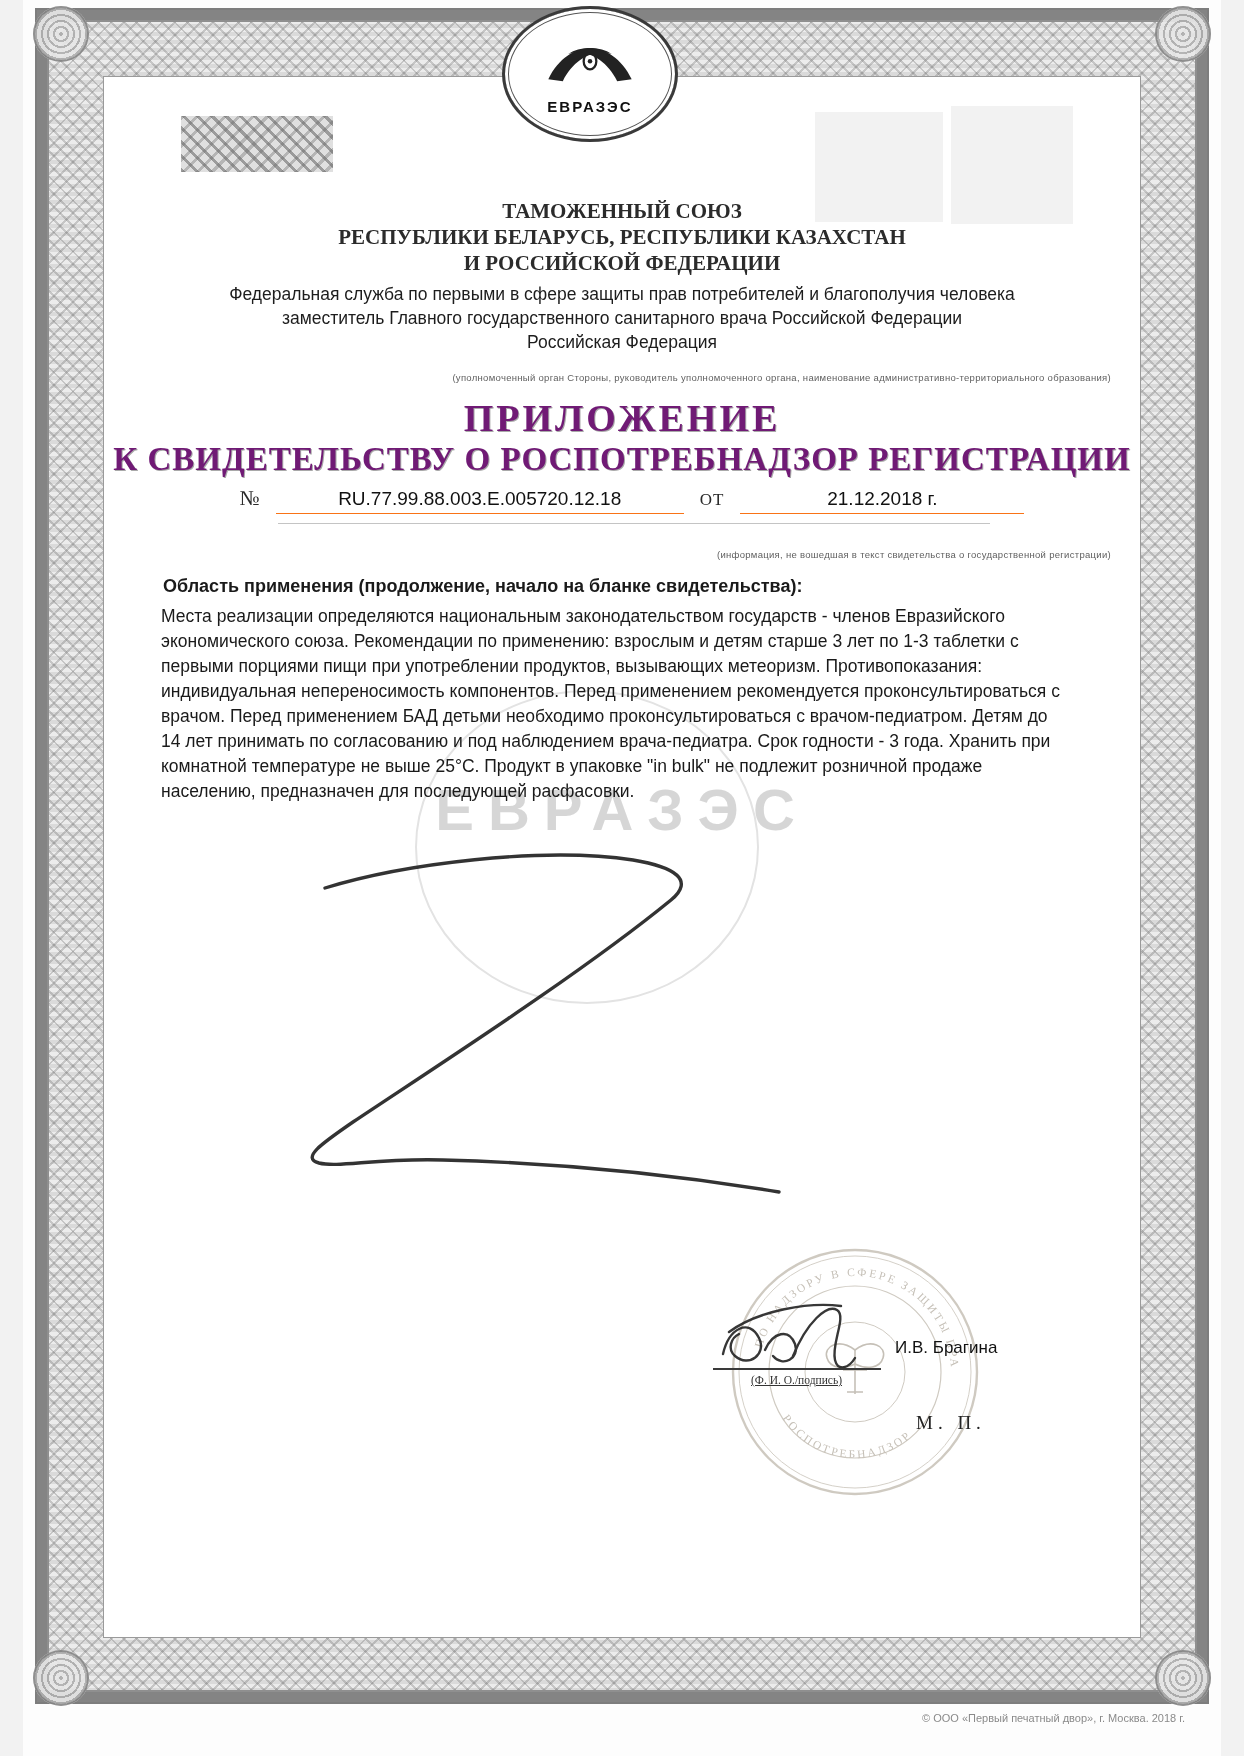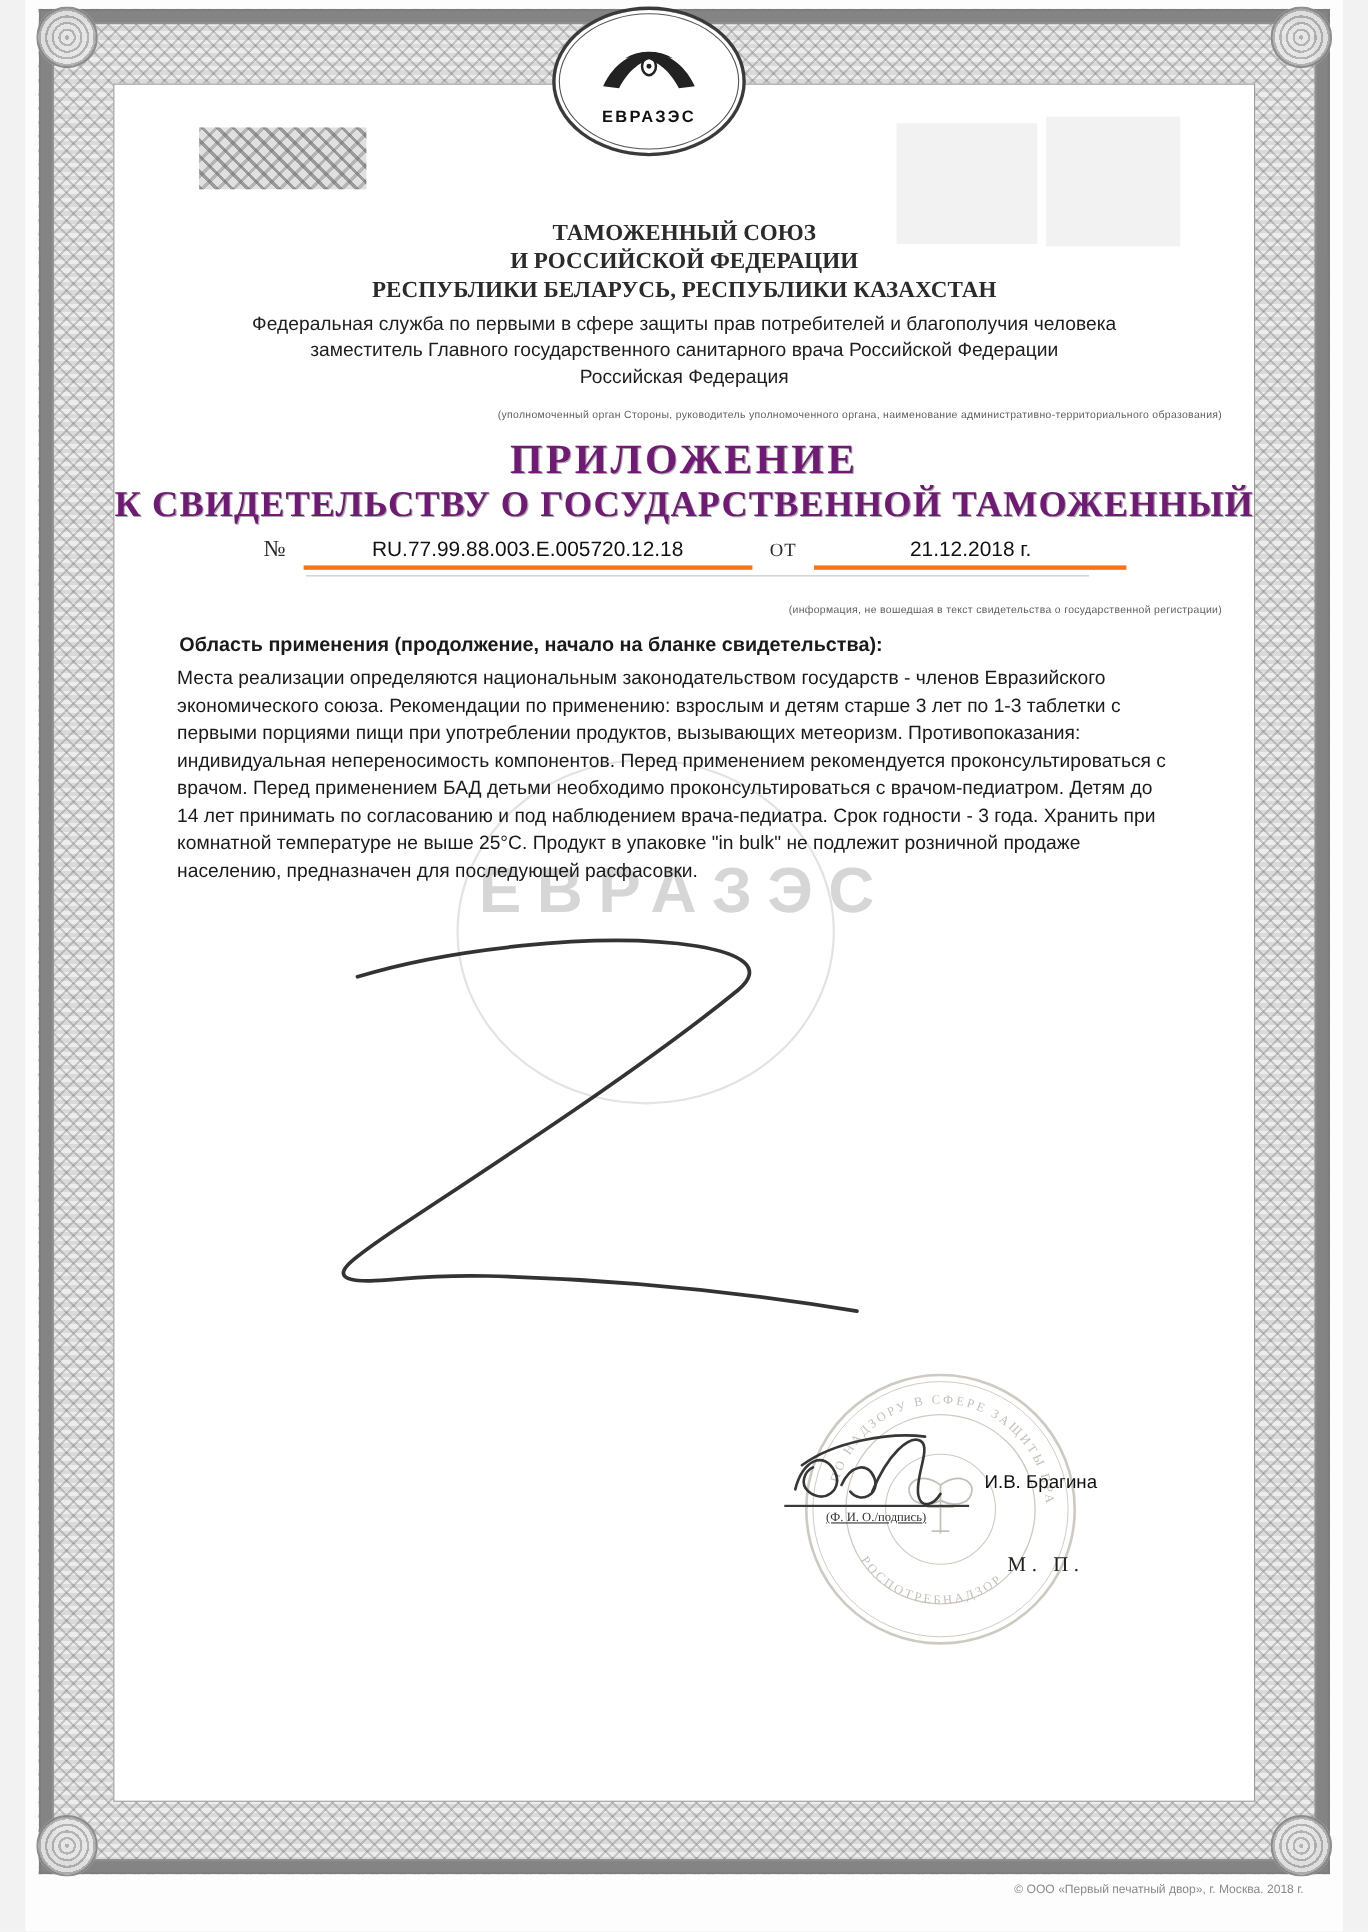--- a/index.html
+++ b/index.html
@@ -68,21 +68,21 @@
     text-shadow:1px 1px 0 #a9a9a9;}
   .doc-title .t1{font-size:38px;letter-spacing:3px;line-height:44px;}
   .doc-title .t2{font-size:33px;letter-spacing:1px;line-height:38px;}
   
   .number-row{
     position:absolute;left:150px;right:130px;top:486px;display:flex;align-items:baseline;
     justify-content:center;gap:16px;z-index:4;
   }
   .no-label{font-family:"Liberation Serif", serif;font-size:21px;color:#2a2a2a;}
   .ot-label{font-family:"Liberation Serif", serif;font-size:17px;color:#2a2a2a;letter-spacing:1px;}
-  .field{border-bottom:4px solid #f97316;text-align:center;padding:0 8px 3px;font-size:19px;color:#111;}
+  .field{border-bottom:1px solid #f97316;text-align:center;padding:0 8px 3px;font-size:19px;color:#111;}
   .field.num{flex:0 0 392px;}
   .field.date{flex:0 0 268px;}
   .number-underrule{position:absolute;left:255px;top:523px;width:712px;border-top:1px solid #c4c4c4;z-index:3;}
   
   .body-heading{position:absolute;left:140px;top:576px;width:920px;font-size:18px;font-weight:bold;z-index:4;}
   .body-paragraph{position:absolute;left:138px;top:604px;width:902px;font-size:17.5px;line-height:25px;z-index:4;}
   
   .watermark-ring{position:absolute;left:392px;top:690px;width:340px;height:310px;
     border:2px solid #e3e3e3;border-radius:50%;z-index:1;}
   .watermark-text{position:absolute;left:0;right:0;top:776px;text-align:center;z-index:1;
@@ -127,31 +127,31 @@
         <path d="M106 50 C90 16 58 8 36 22 C56 16 78 28 90 52 Z" fill="#222"></path>
         <ellipse cx="60" cy="30" rx="7" ry="9" fill="none" stroke="#222" stroke-width="2.5"></ellipse>
         <circle cx="60" cy="30" r="2.5" fill="#222"></circle>
       </svg>
     </span>
     <span class="logo-label">ЕВРАЗЭС</span>
   </div>
 
   <div class="header">
     <div class="hdr-serif">ТАМОЖЕННЫЙ СОЮЗ</div>
+    <div class="hdr-serif">РЕСПУБЛИКИ БЕЛАРУСЬ, РЕСПУБЛИКИ КАЗАХСТАН</div>
     <div class="hdr-serif">И РОССИЙСКОЙ ФЕДЕРАЦИИ</div>
-    <div class="hdr-serif">РЕСПУБЛИКИ БЕЛАРУСЬ, РЕСПУБЛИКИ КАЗАХСТАН</div>
     <div class="hdr-sans first">Федеральная служба по первыми в сфере защиты прав потребителей и благополучия человека</div>
     <div class="hdr-sans">заместитель Главного государственного санитарного врача Российской Федерации</div>
     <div class="hdr-sans">Российская Федерация</div>
   </div>
   <div class="small-caption caption-authority">(уполномоченный орган Стороны, руководитель уполномоченного органа, наименование административно-территориального образования)</div>
 
   <div class="doc-title">
     <div class="t1">ПРИЛОЖЕНИЕ</div>
-    <div class="t2">К СВИДЕТЕЛЬСТВУ О ГОСУДАРСТВЕННОЙ ТАМОЖЕННЫЙ</div>
+    <div class="t2">К СВИДЕТЕЛЬСТВУ О РОСПОТРЕБНАДЗОР РЕГИСТРАЦИИ</div>
   </div>
 
   <div class="number-row">
     <span class="no-label">№</span>
     <span class="field num">RU.77.99.88.003.E.005720.12.18</span>
     <span class="ot-label">ОТ</span>
     <span class="field date">21.12.2018 г.</span>
   </div>
   <div class="number-underrule"></div>
   <div class="small-caption caption-info">(информация, не вошедшая в текст свидетельства о государственной регистрации)</div>

